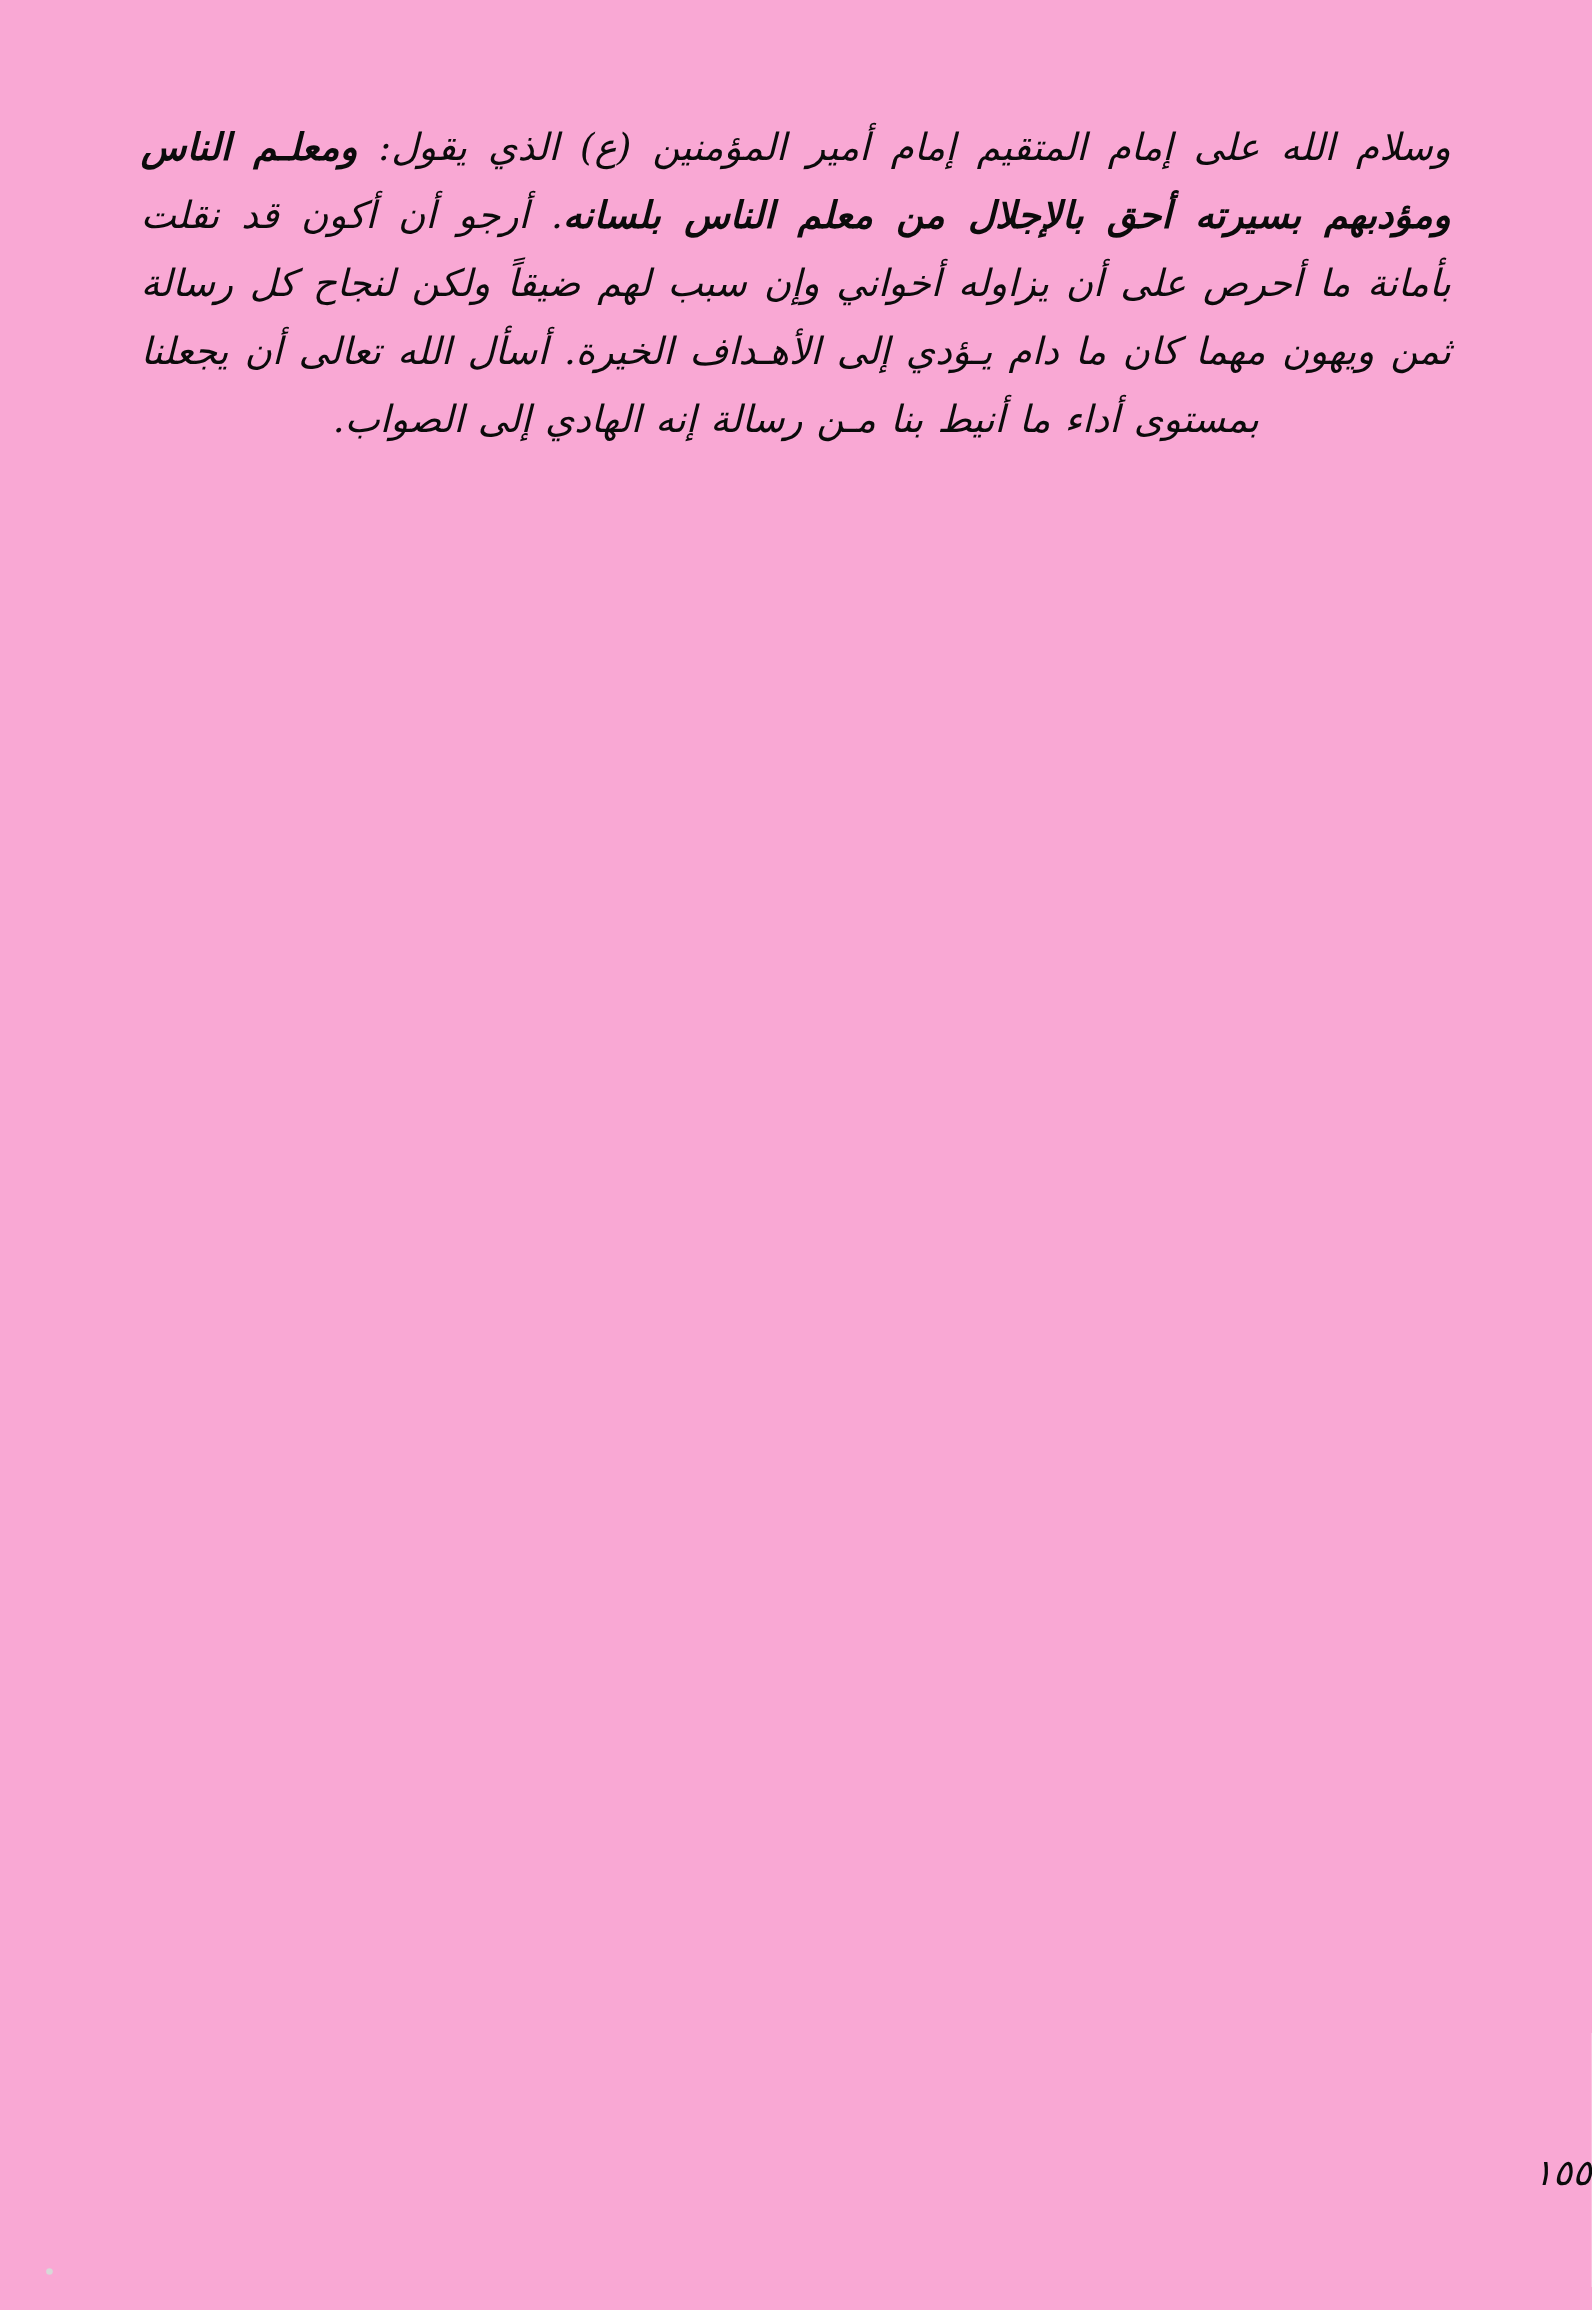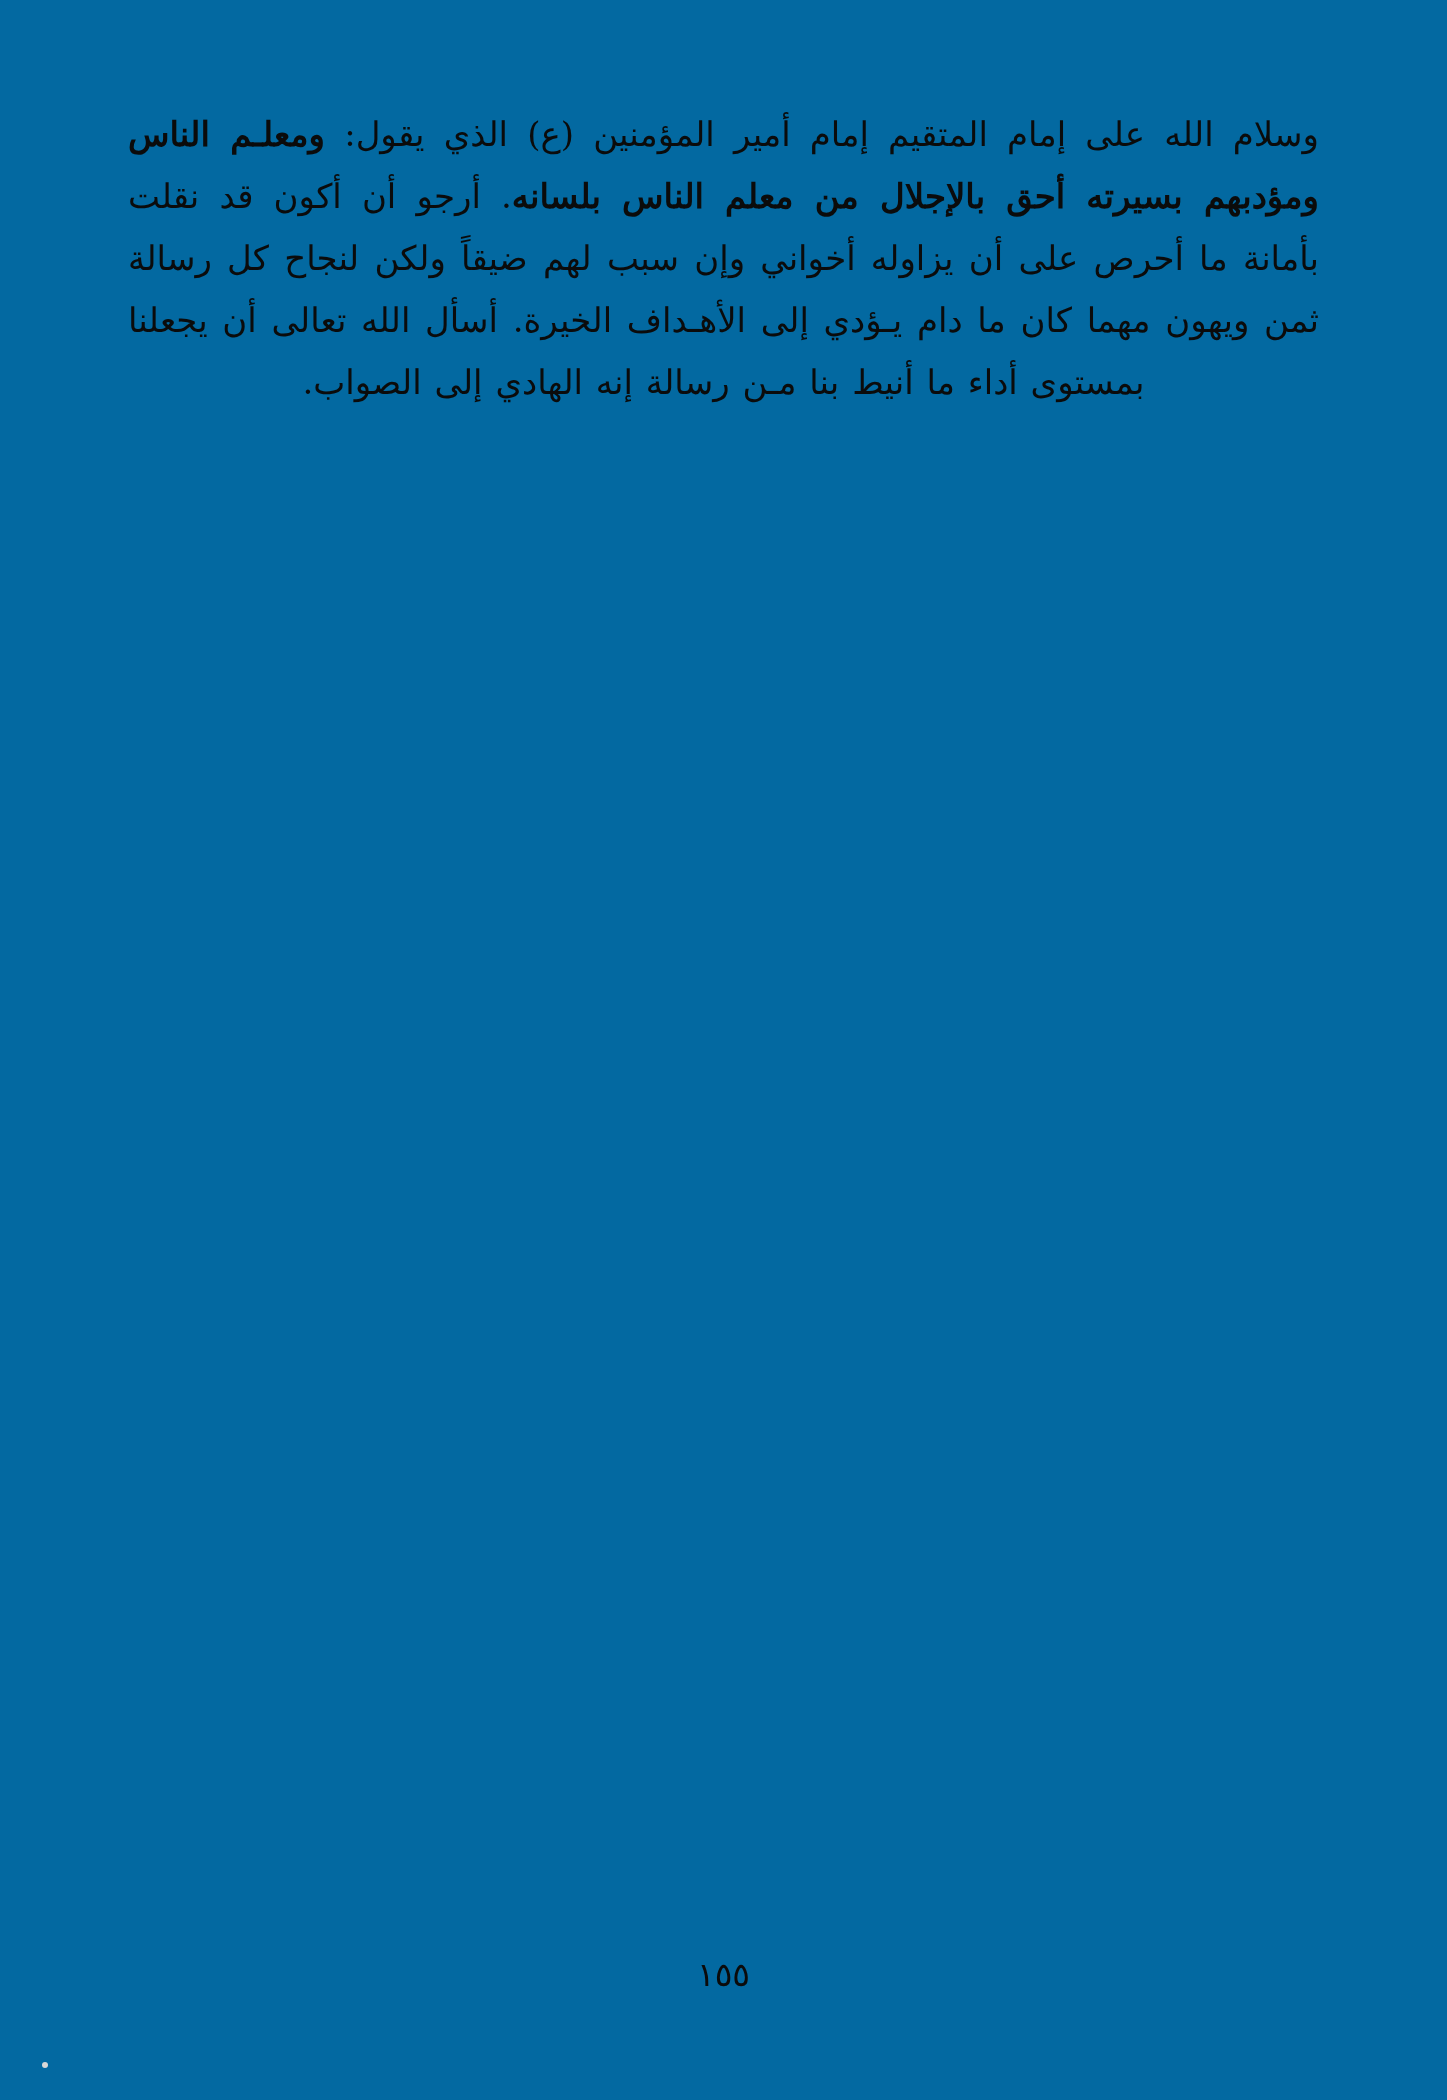--- a/index.html
+++ b/index.html
@@ -12,21 +12,22 @@
     height: 2100px;
     position: relative;
     font-family: "DejaVu Serif", "Liberation Serif", serif;
     color: #000000;
     overflow: hidden;
   }
 
   .page {
     position: absolute;
     inset: 0;
-    background: #0369a1;
+    background: #f9a8d4;
+    font-style: italic;
   }
 
   .text-block {
     position: absolute;
     top: 104px;
     right: 128px;
     left: 128px;
     direction: rtl;
     text-align: justify;
     text-align-last: center;
@@ -45,21 +46,21 @@
 
   .para .bold {
     font-weight: bold;
   }
 
   .page-number {
     position: absolute;
     left: 0;
     right: 0;
     top: 1955px;
-    text-align: center;
+    text-align: right;
     font-size: 33px;
     font-family: "DejaVu Serif", "Liberation Serif", serif;
     color: #0b0b0b;
     letter-spacing: 2px;
   }
 
   .corner-mark {
     position: absolute;
     left: 42px;
     top: 2062px;

